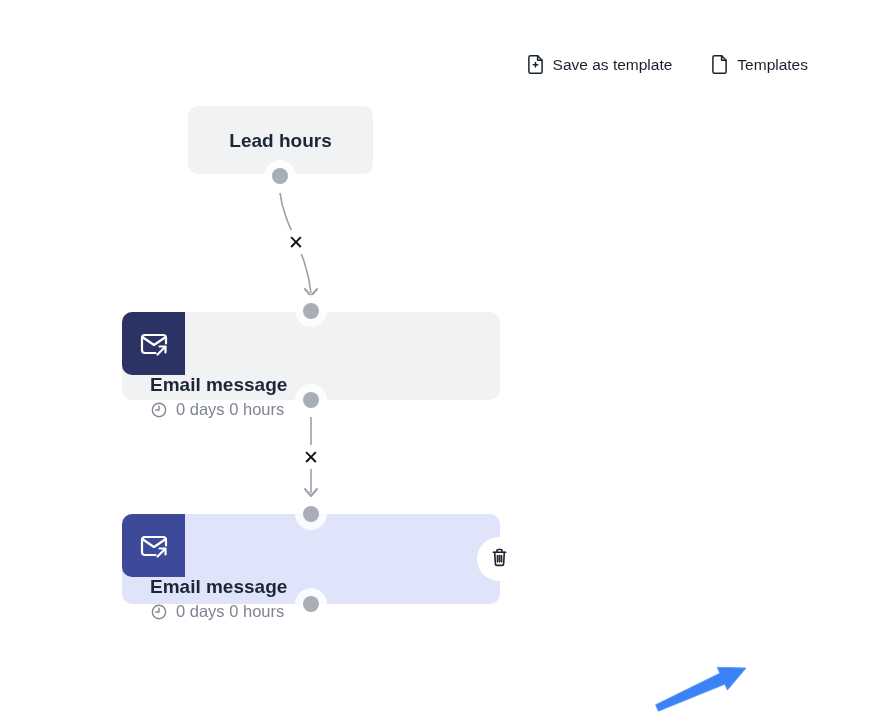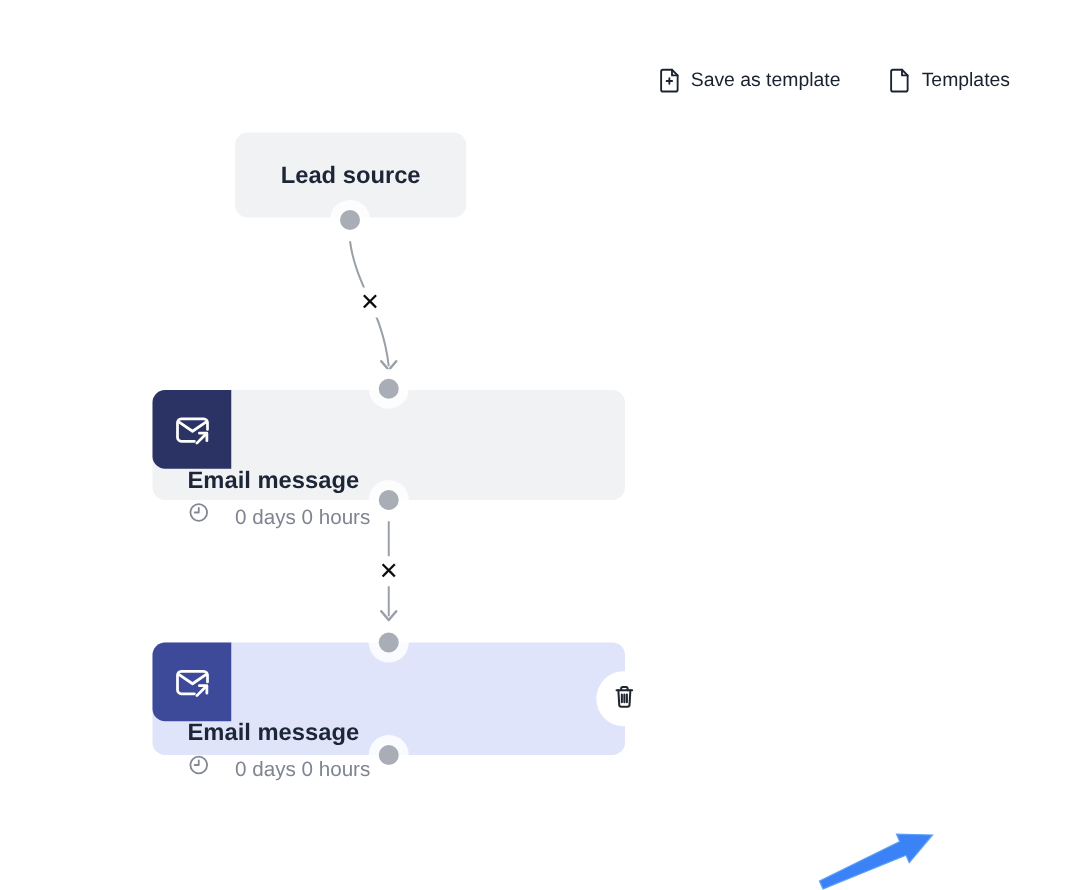--- a/index.html
+++ b/index.html
@@ -33,21 +33,21 @@
     display:flex;align-items:center;justify-content:center;}
   .node-lead .node-title{font-size:19px;font-weight:700;color:var(--text-dark);}
   .node-email{left:122px;top:312px;width:378px;height:88px;background:var(--node-bg);
     display:flex;align-items:stretch;text-align:left;flex-direction:column;}
   .node-email.selected{top:514px;height:90px;background:var(--node-selected-bg);}
   .icon-box{width:63px;flex:0 0 63px;border-radius:10px 0 0 10px;background:var(--icon-navy);
     display:flex;align-items:center;justify-content:center;}
   .node-email.selected .icon-box{background:var(--icon-indigo);}
   .node-body{display:flex;flex-direction:column;justify-content:center;gap:7px;padding-left:28px;}
   .node-title{font-size:19px;font-weight:700;color:var(--text-dark);line-height:1;}
-  .node-delay{display:flex;align-items:flex-end;gap:20px;font-size:16.5px;color:var(--text-muted);line-height:1;}
+  .node-delay{display:flex;align-items:flex-start;gap:8px;font-size:16.5px;color:var(--text-muted);line-height:1;}
 
   
   .dot{position:absolute;width:32px;height:32px;border-radius:50%;z-index:3;
     background:rgba(255,255,255,0.85);display:flex;align-items:center;justify-content:center;
     border:none;cursor:pointer;padding:0;}
   .dot::after{content:"";width:16px;height:16px;border-radius:50%;background:#a9aeb6;}
 
   
   .xmark{position:absolute;width:24px;height:24px;z-index:3;background:#fff;border:none;cursor:pointer;
     display:flex;align-items:center;justify-content:center;font-family:inherit;
@@ -90,21 +90,21 @@
   </div>
 
   <svg class="connectors" width="870" height="712">
     <path d="M280 193 C285 230 306 248 311 293" stroke="#9aa0a8" stroke-width="1.6" fill="none"></path>
     <path d="M305 289 L311 296 L317 289" stroke="#9aa0a8" stroke-width="2" fill="none" stroke-linecap="round" stroke-linejoin="round"></path>
     <path d="M311 417 V493" stroke="#9aa0a8" stroke-width="1.6" fill="none"></path>
     <path d="M305 489 L311 496 L317 489" stroke="#9aa0a8" stroke-width="2" fill="none" stroke-linecap="round" stroke-linejoin="round"></path>
   </svg>
 
   <button class="node node-lead">
-    <span class="node-title">Lead source</span>
+    <span class="node-title">Lead hours</span>
   </button>
 
   <button class="node node-email">
     <span class="icon-box">
       <svg width="34" height="34" viewBox="0 0 34 34" fill="none" stroke="#ffffff" stroke-width="2.2" stroke-linecap="round" stroke-linejoin="round">
         <path d="M29 16.5 V11 a3 3 0 0 0 -3 -3 H8 a3 3 0 0 0 -3 3 v12 a3 3 0 0 0 3 3 h10.5"></path>
         <path d="M6 10.5 L17 18 L28 10.5"></path>
         <path d="M20.5 27.5 L28 20"></path>
         <path d="M22.5 19.5 H28.5 V25.5"></path>
       </svg>

